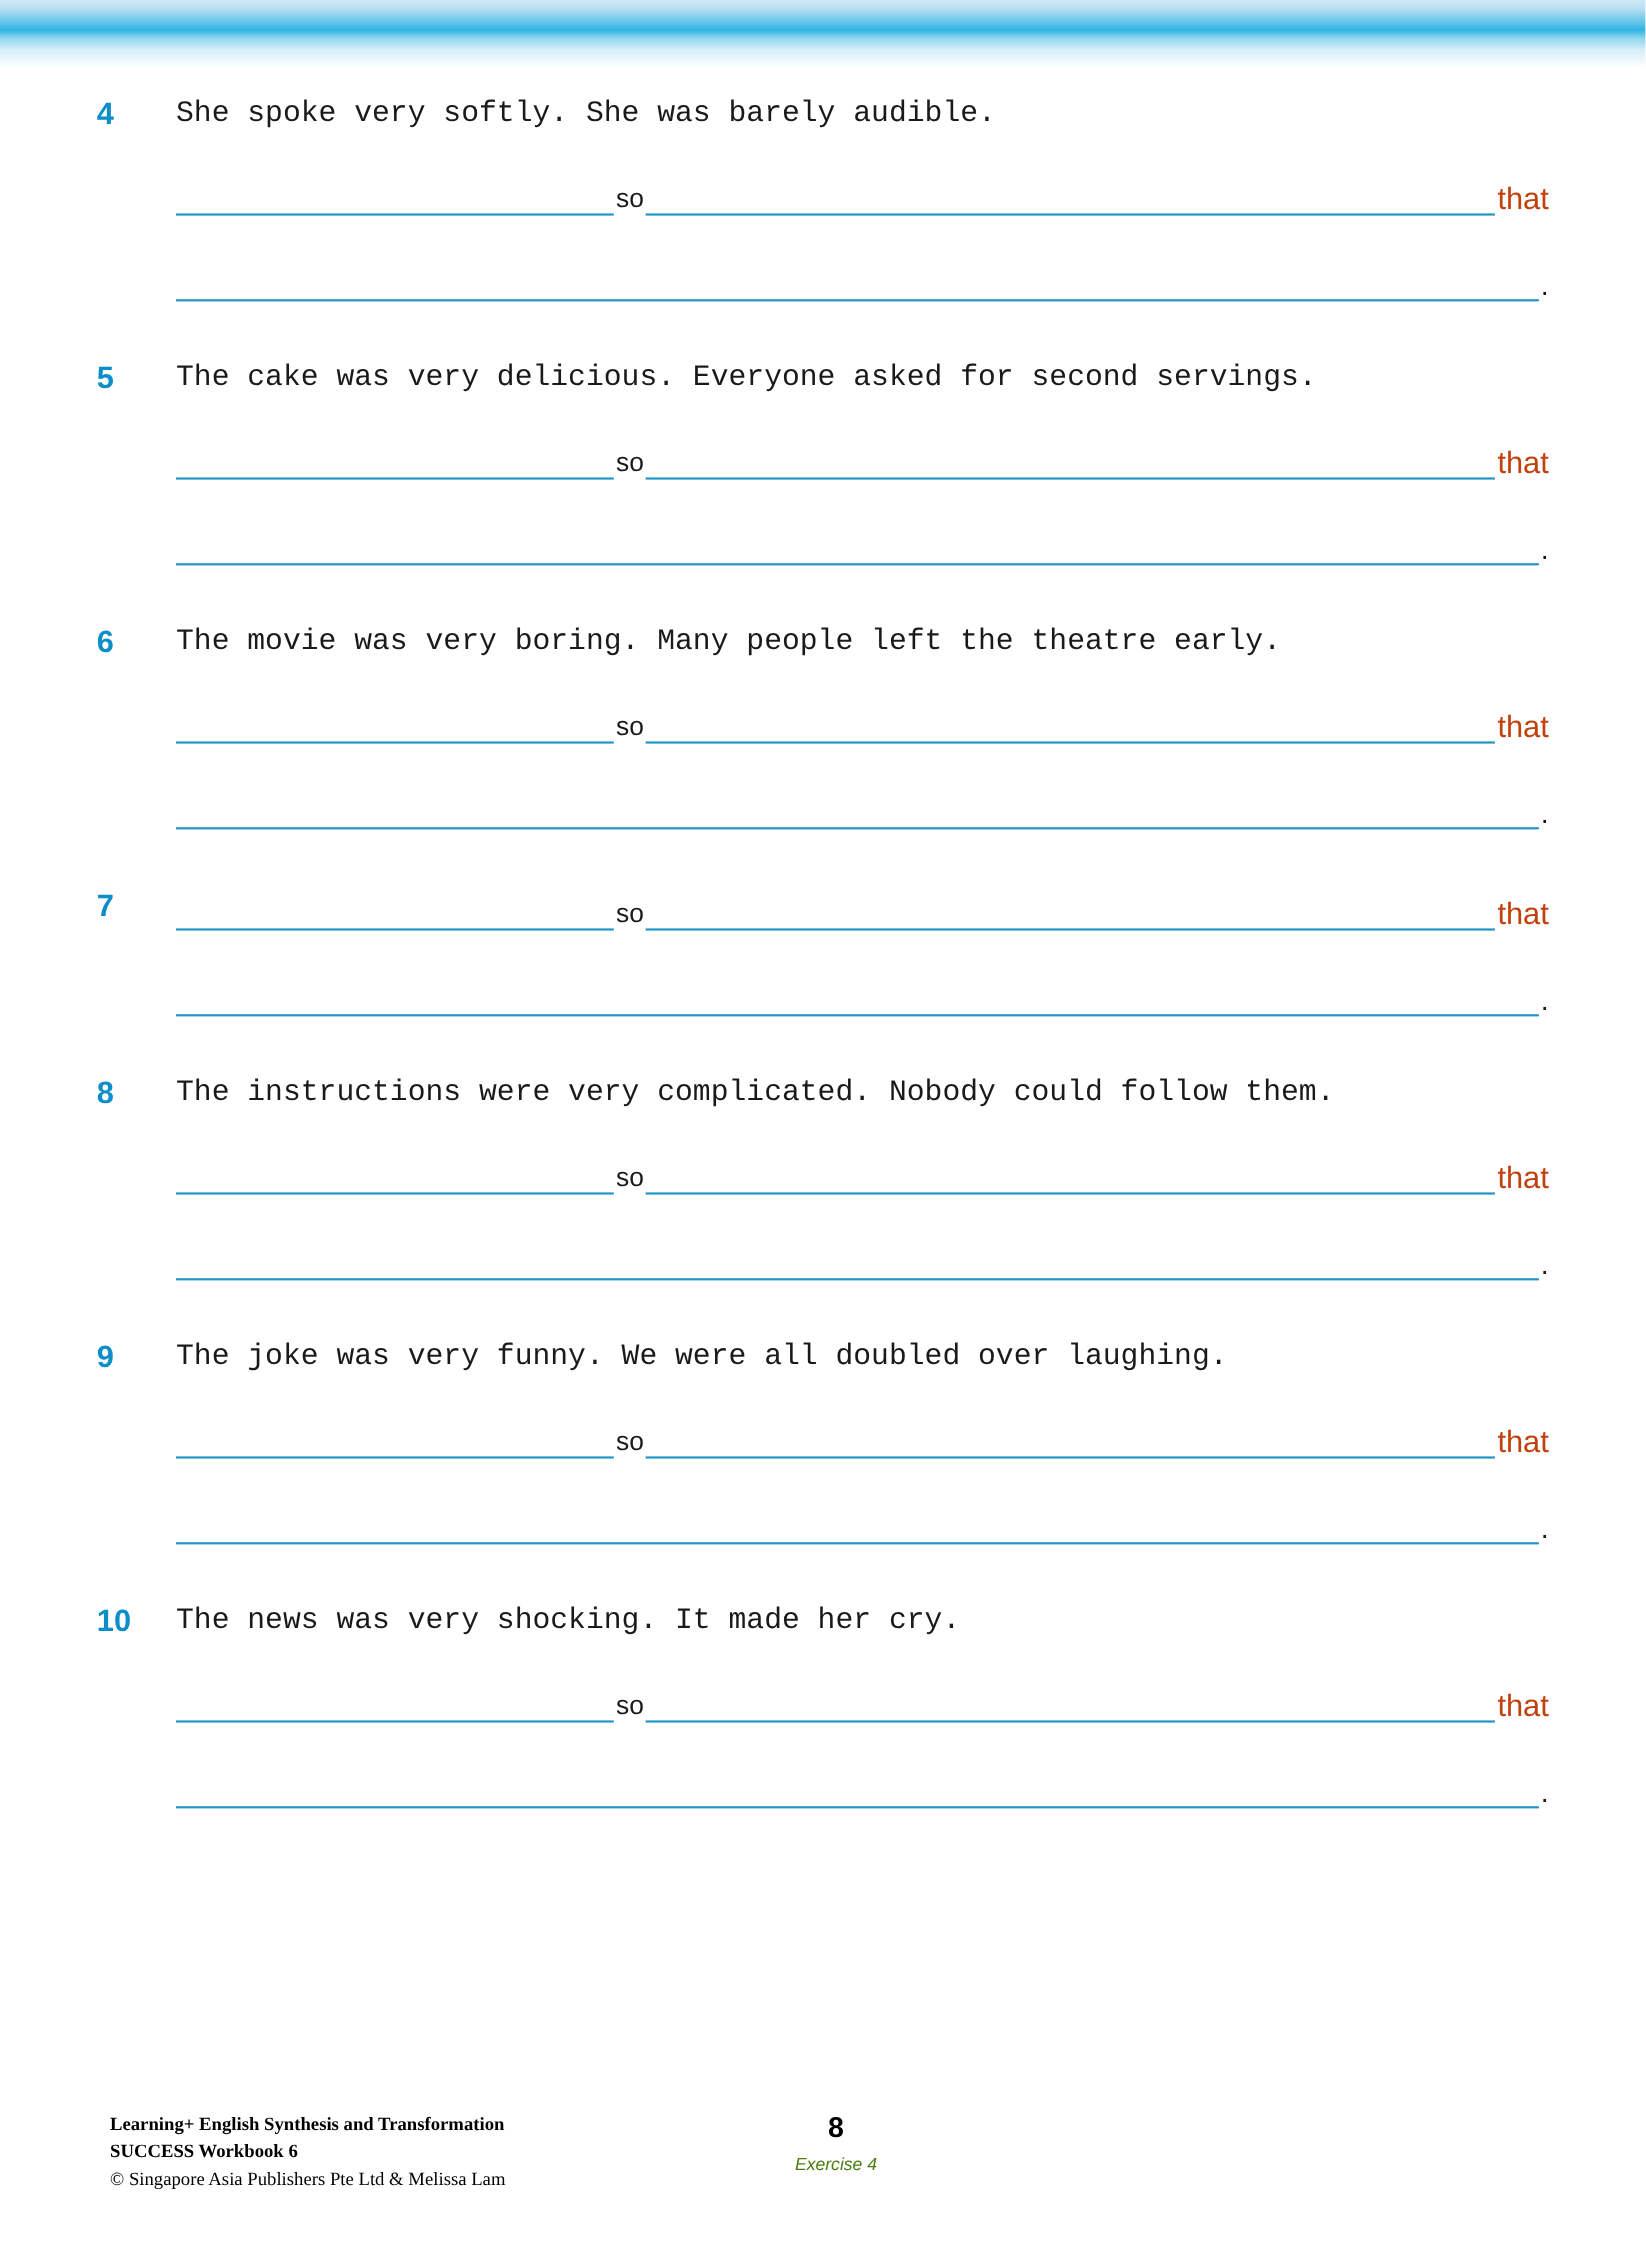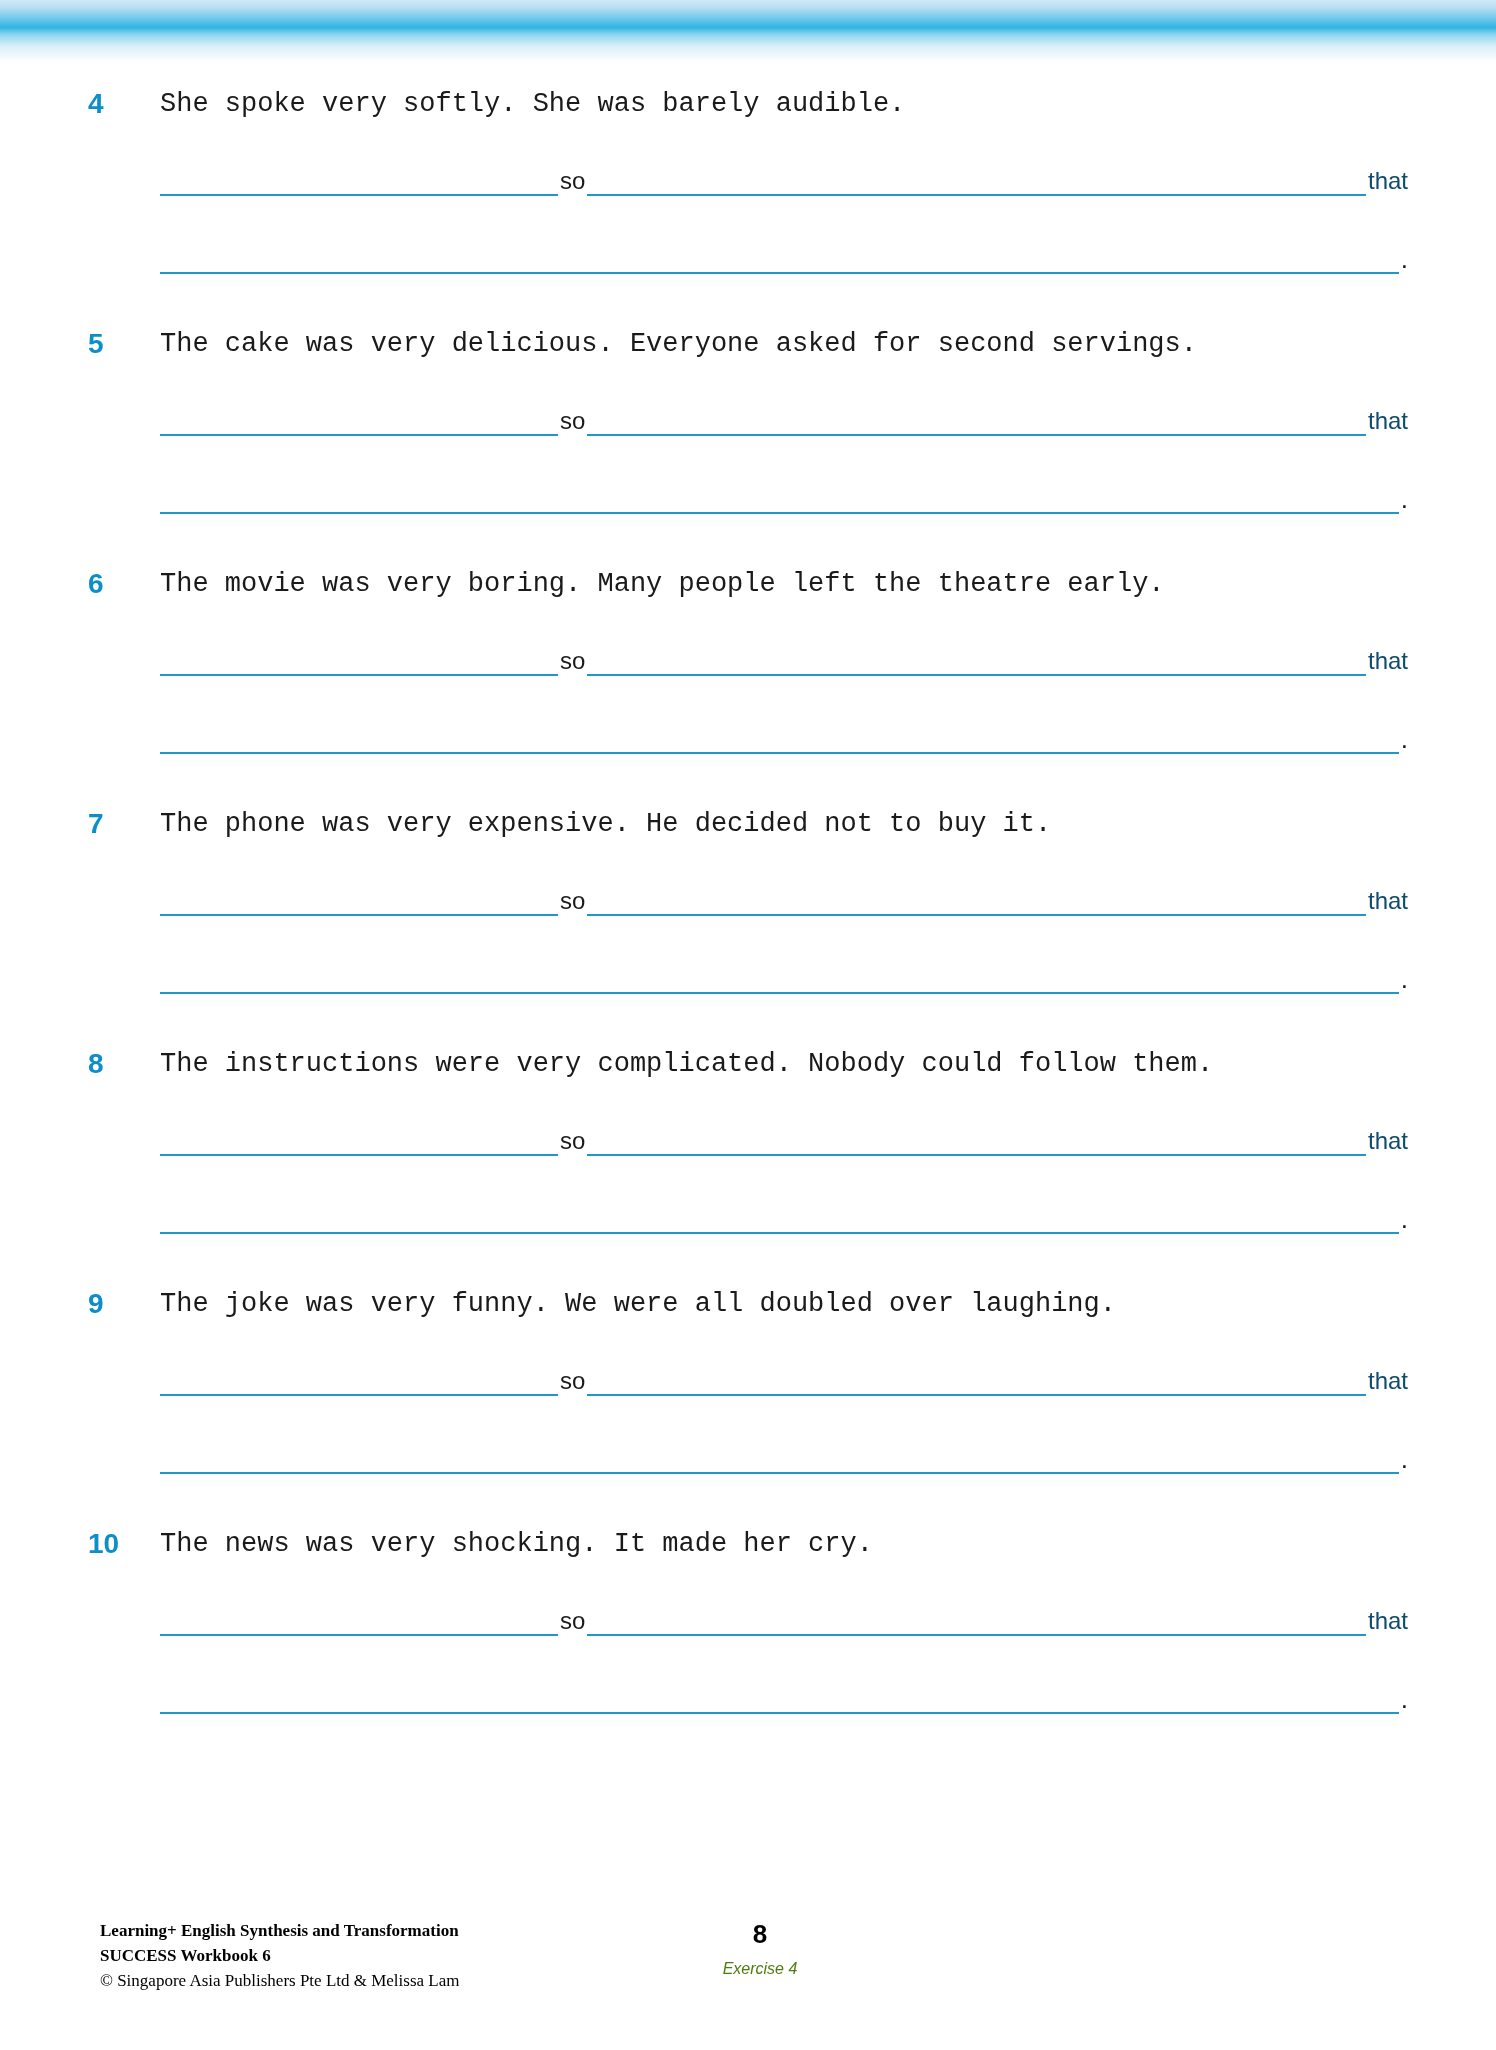--- a/index.html
+++ b/index.html
@@ -93,22 +93,22 @@
   .rule.full { flex: 1 1 auto; }
 
   .joinword {
     font-size: 24px;
     color: #1a1a1a;
     line-height: 30px;
     padding: 0 2px;
     flex: 0 0 auto;
   }
   .tailword {
-    font-size: 24px;
-    color: #0c4a6e;
+    font-size: 28px;
+    color: #c2410c;
     line-height: 30px;
     padding-left: 2px;
     flex: 0 0 auto;
   }
   .period {
     font-size: 26px;
     color: #1a1a1a;
     line-height: 30px;
     padding-left: 2px;
     flex: 0 0 auto;
@@ -209,21 +209,20 @@
         <div class="tailword">that</div>
       </div>
       <div class="ansrow second-row">
         <div class="rule full"></div>
         <div class="period">.</div>
       </div>
     </div>
 
     <div class="qitem">
       <div class="qnum">7</div>
-      <div class="qtext">The phone was very expensive. He decided not to buy it.</div>
       <div class="ansrow">
         <div class="rule first"></div>
         <div class="joinword">so</div>
         <div class="rule second"></div>
         <div class="tailword">that</div>
       </div>
       <div class="ansrow second-row">
         <div class="rule full"></div>
         <div class="period">.</div>
       </div>

